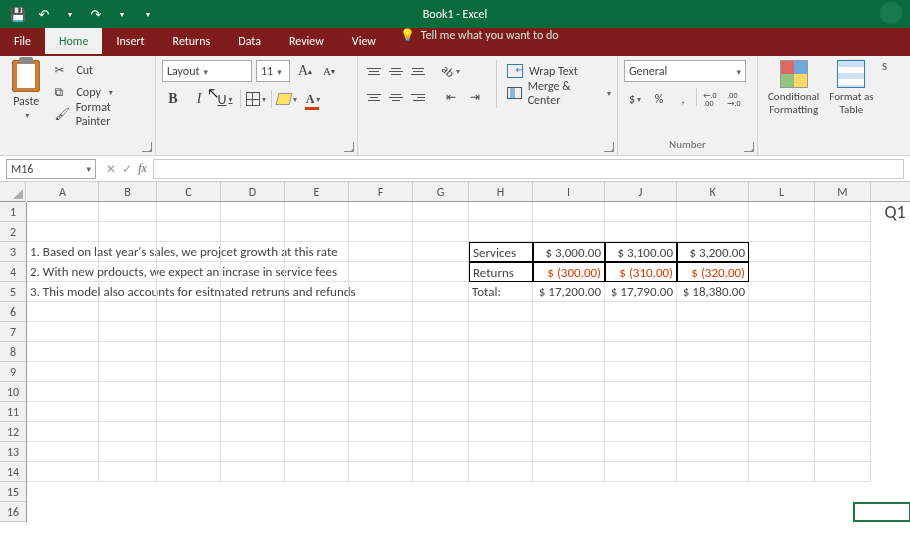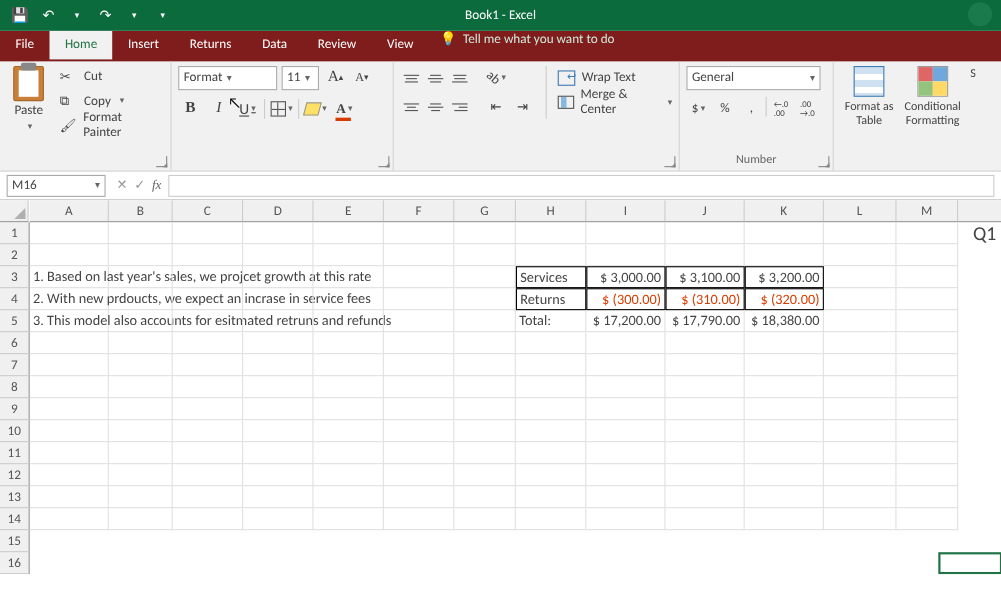--- a/index.html
+++ b/index.html
@@ -134,21 +134,21 @@
           </div>
       </div>
     </div>
     <div class="dialog-launch"></div>
   </div>
 
   <div class="group" style="width:202px">
     <div>
       <div class="font-top">
         <div class="combo font-name">
-            <span>Format</span>
+            <span>Layout</span>
             <span class="dd">▾</span>
           </div>
         <div class="combo font-size">
             <span>11</span>
             <span class="dd">▾</span>
           </div>
         <div class="aa">
           <div class="rb">
               <span style="font-size:14px">A</span>
               <sup style="font-size:8px">▴</sup>
@@ -271,33 +271,33 @@
 →.0</div>
       </div>
     </div>
     <div class="group-label">Number</div>
     <div class="dialog-launch"></div>
   </div>
 
   <div class="group" style="width:150px;border-right:none">
     <div style="display:flex;gap:2px">
       <div class="styles-col">
-        <div class="tbl-ico"></div>
-        <div style="white-space:pre;text-align:center">Format as
-Table</div>
-      </div>
-      <div class="styles-col">
         <div class="cf-ico">
             <div></div>
             <div></div>
             <div></div>
             <div></div>
           </div>
         <div style="white-space:pre;text-align:center">Conditional
 Formatting</div>
+      </div>
+      <div class="styles-col">
+        <div class="tbl-ico"></div>
+        <div style="white-space:pre;text-align:center">Format as
+Table</div>
       </div>
       <div class="styles-col" style="width:10px">S</div>
     </div>
   </div>
 </div>
 
 <div class="namebox-row">
   <div class="namebox">
       <span>M16</span>
       <span style="font-size:9px;color:#666">▾</span>

